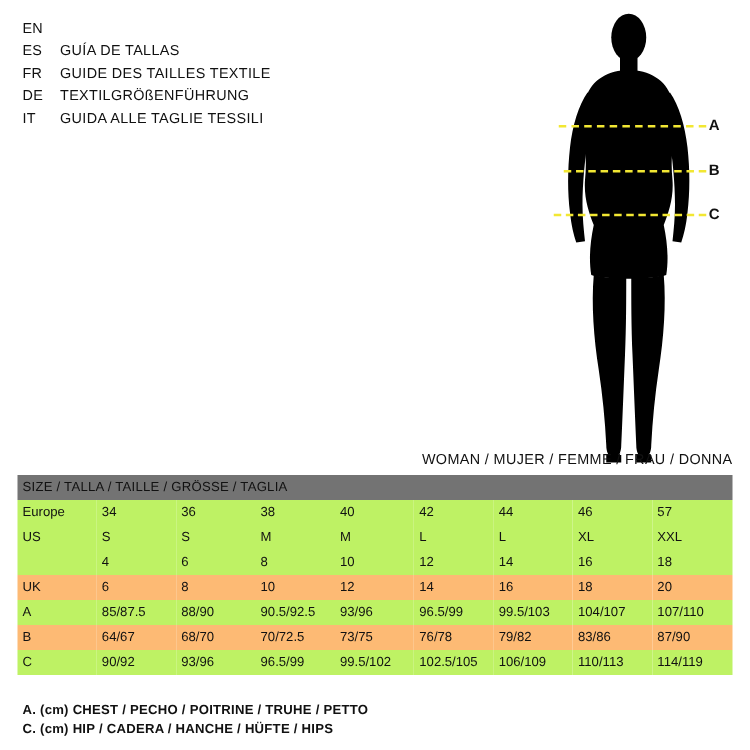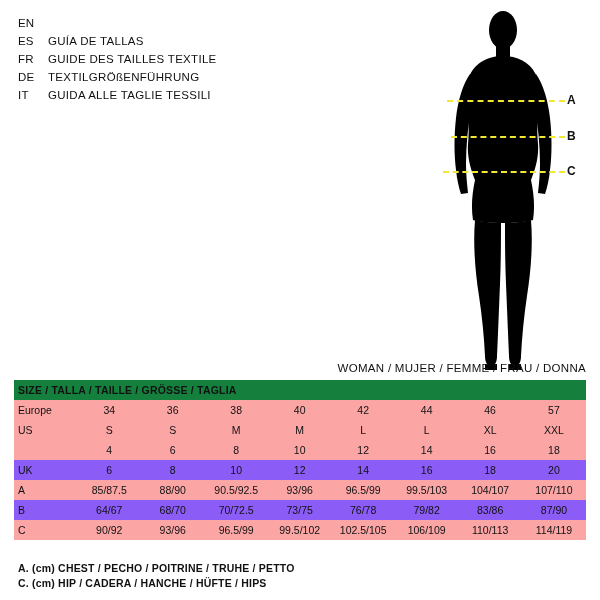--- a/index.html
+++ b/index.html
@@ -98,29 +98,29 @@
     table-layout: fixed;
   }
   table.size-table td {
     font-size: 10.5px;
     padding: 2px 4px;
     color: #111;
     height: 16px;
     vertical-align: middle;
   }
   .row-head td {
-    background: #15803d;
-    font-weight: bold;
+    background: #737373;
+    font-weight: normal;
     font-size: 10.5px;
     letter-spacing: 0.2px;
   }
-  .row-grey td { background: #fca5a5; }
-  .row-white td { background: #8b5cf6; }
+  .row-grey td { background: #bef264; }
+  .row-white td { background: #fdba74; }
   .col-label { text-align: left; padding-left: 6px; width: 88px; }
-  .cell-val { text-align: center; }
+  .cell-val { }
 
   
   .footnotes {
     position: absolute;
     left: 18px;
     top: 538px;
     width: 560px;
     margin-top: 23px;
   }
   .footnote {

